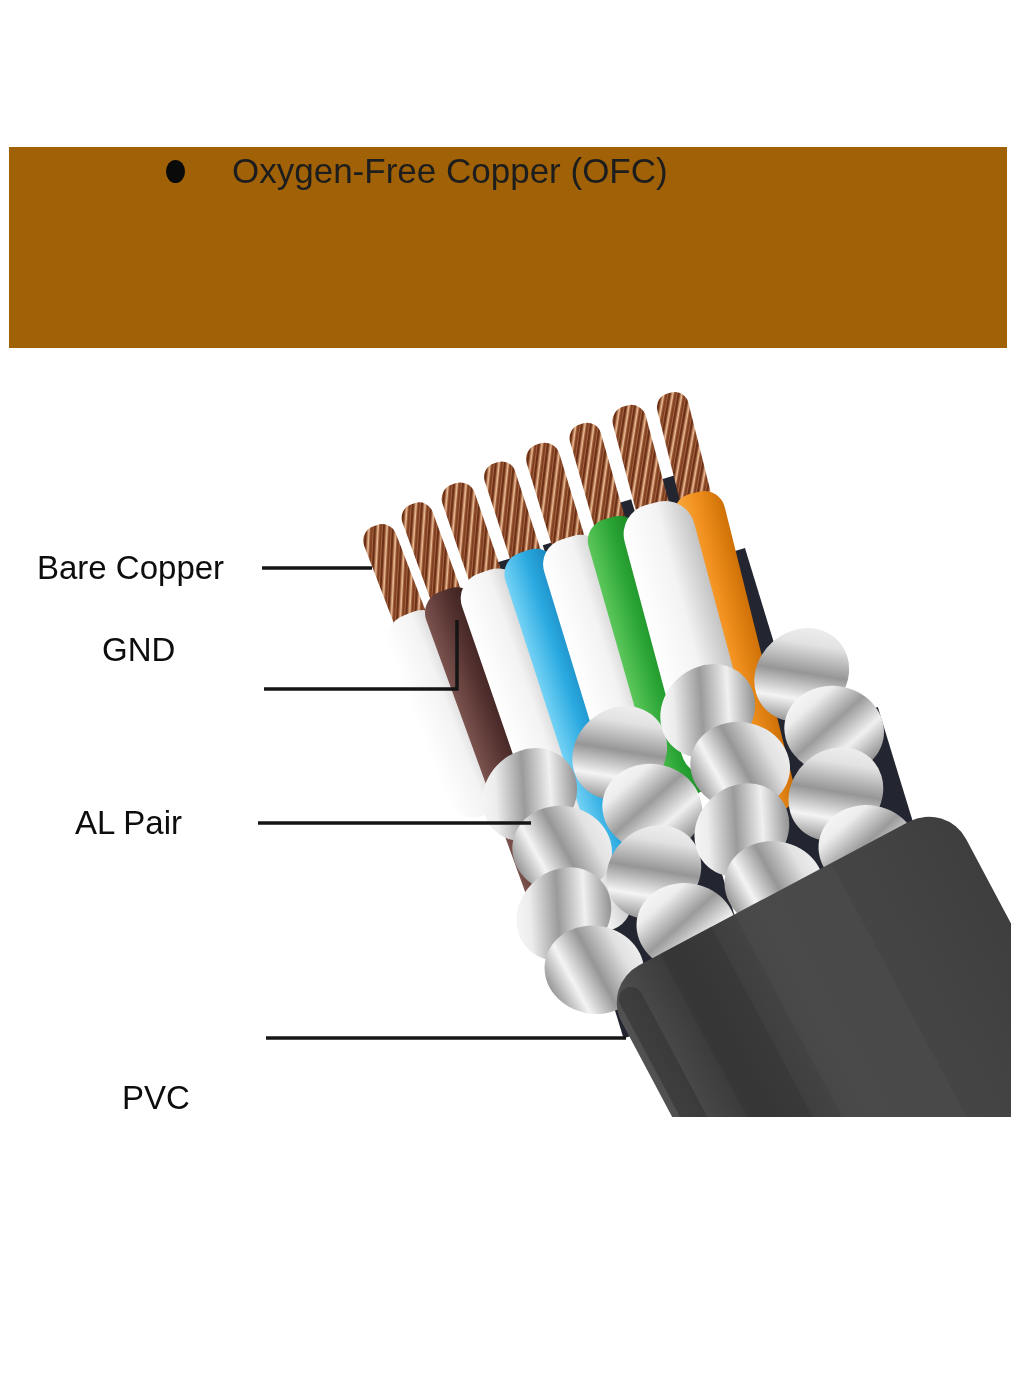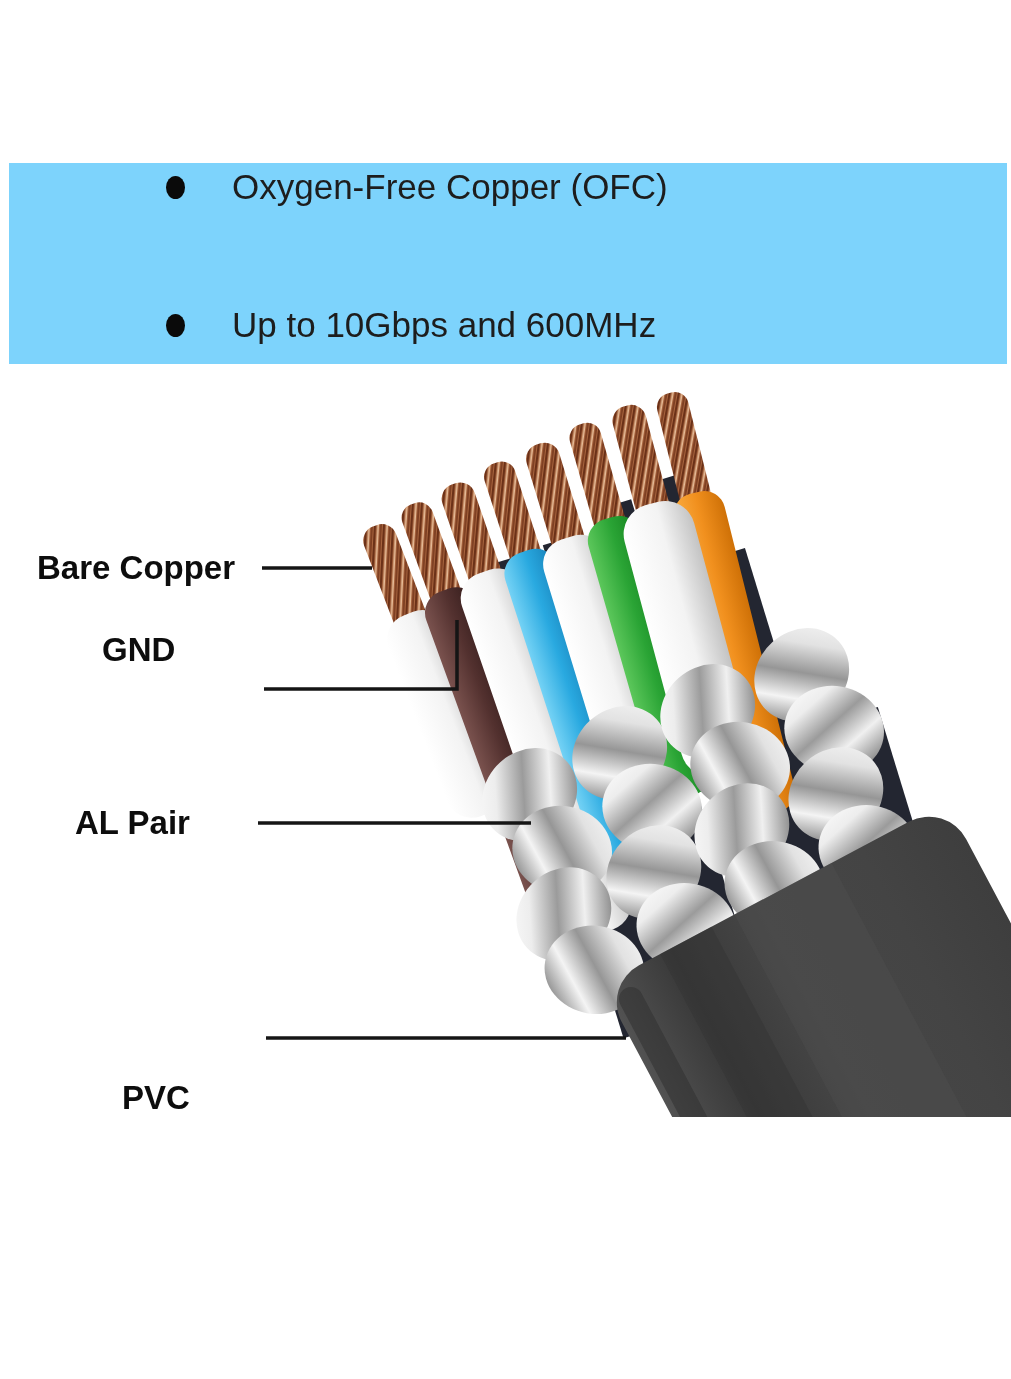--- a/index.html
+++ b/index.html
@@ -3,50 +3,46 @@
 <meta charset="utf-8">
 <style>
   html,body{margin:0;padding:0;background:#888;}
   .page{
     position:relative;width:1011px;height:1379px;margin:0 auto;
     background:#ffffff;overflow:hidden;
     font-family:"Liberation Sans", sans-serif;
   }
   
   .feature-panel{
-    position:absolute;left:9px;top:163px;width:998px;height:201px;
-    background:#7dd3fc;
+    position:absolute;left:9px;top:147px;width:998px;height:201px;
+    background:#a16207;
   }
   .feat{position:absolute;left:0;right:0;height:36px;line-height:36px;
     font-size:35px;color:#1d1d1d;}
   .feat .dot{position:absolute;left:157px;top:7px;width:19px;height:23px;
     border-radius:50%;background:#0a0a0a;}
   .feat .feat-text{position:absolute;left:223px;top:0;white-space:nowrap;}
   
   .callout{position:absolute;height:40px;line-height:40px;font-size:33px;
-    font-weight:bold;color:#0d0d0d;white-space:nowrap;}
+    font-weight:normal;color:#0d0d0d;white-space:nowrap;}
   .lbl-bare-copper{left:37px;top:548px;}
   .lbl-gnd{left:102px;top:630px;}
   .lbl-al-foil{left:75px;top:803px;}
   .lbl-pvc{left:122px;top:1078px;}
   svg{position:absolute;left:0;top:0;}
 </style>
 </head>
 <body>
 
 <div class="page">
 
   <div class="feature-panel">
     <div class="feat" style="top:6px">
       <span class="dot"></span>
       <span class="feat-text">Oxygen-Free Copper (OFC)</span>
-    </div>
-    <div class="feat" style="top:144px">
-      <span class="dot"></span>
-      <span class="feat-text">Up to 10Gbps and 600MHz</span>
     </div>
   </div>
 
   <div class="callout lbl-bare-copper">Bare Copper</div>
   <div class="callout lbl-gnd">GND</div>
   <div class="callout lbl-al-foil">AL Pair</div>
   <div class="callout lbl-pvc">PVC</div>
 
   <svg width="1011" height="1379" viewBox="0 0 1011 1379">
     <defs>

